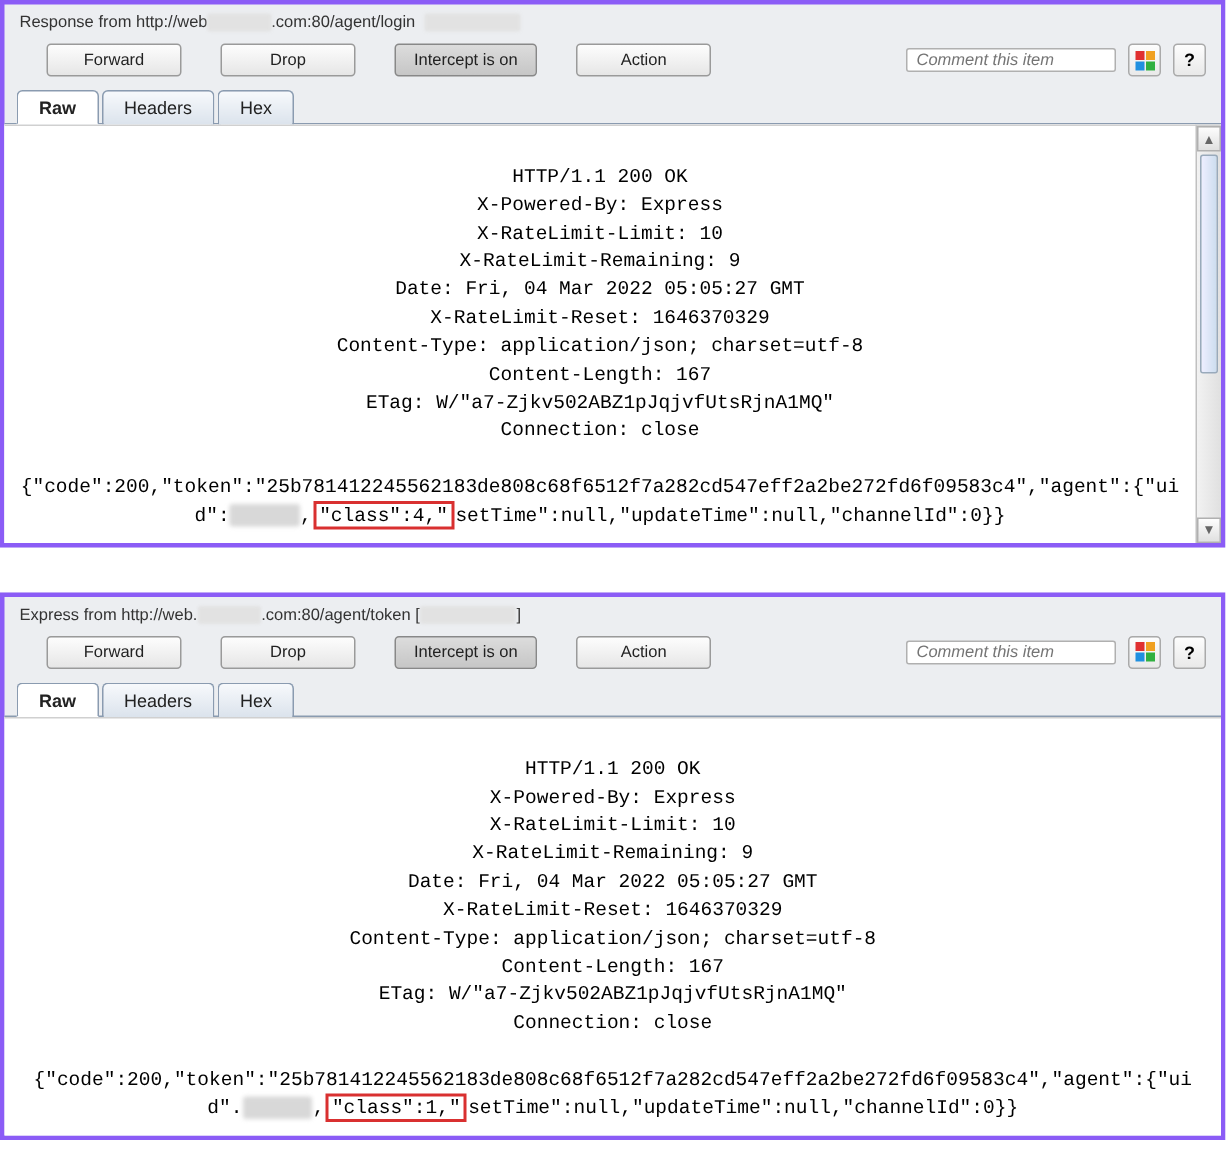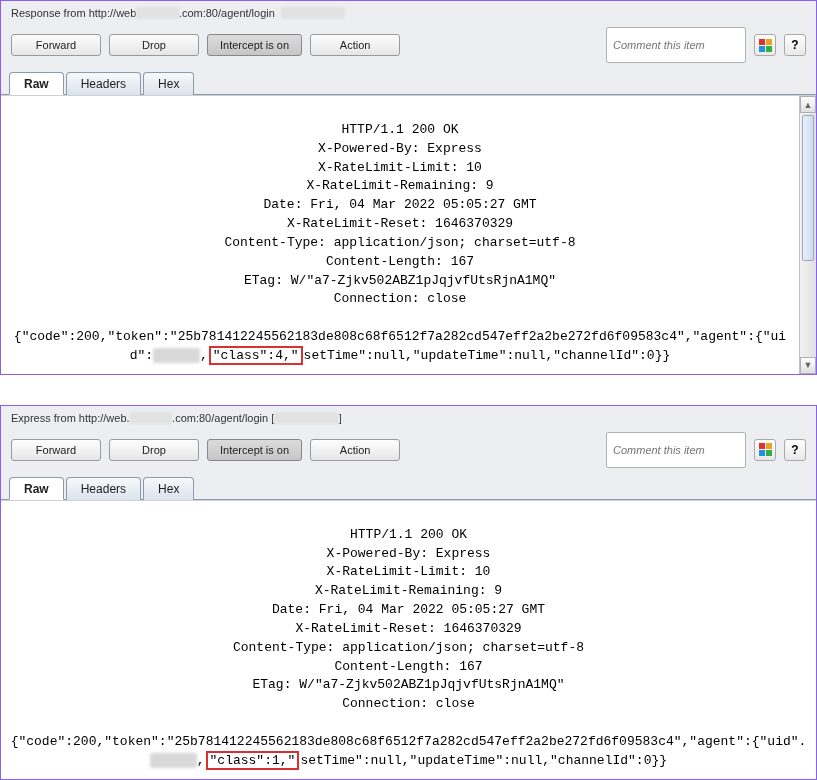--- a/index.html
+++ b/index.html
@@ -7,21 +7,21 @@
     margin: 0;
     padding: 0;
     font-family: Tahoma, Arial, sans-serif;
     font-size: 11px;
     background: #fff;
     color: #000;
     width: 817px;
   }
   .panel {
     background: #eceef1;
-    border: 1px solid #8b5cf6;
+    border: 3px solid #8b5cf6;
     margin: 0 0 30px 0;
   }
   .title-row {
     padding: 6px 10px 4px 10px;
     font-size: 11px;
     color: #333;
   }
   .title-row .blur {
     display: inline-block;
     background: #e2e2e2;
@@ -39,30 +39,31 @@
   .btn {
     min-width: 90px;
     height: 22px;
     background: linear-gradient(#fdfdfd, #e6e6e6);
     border: 1px solid #9a9a9a;
     border-radius: 3px;
     font-size: 11px;
     color: #222;
     cursor: pointer;
     padding: 0 12px;
+    margin-left: 18px;
   }
   .btn.active {
     background: linear-gradient(#dcdcdc, #c6c6c6);
     border-color: #888;
     text-align: right;
   }
   .spacer { flex: 1; }
   .comment {
     width: 140px;
-    height: 36px;
+    height: 16px;
     border: 1px solid #b0b0b0;
     border-radius: 2px;
     font-size: 11px;
     font-style: italic;
     color: #888;
     padding: 2px 6px;
     background: #fff;
   }
   .icon-btn {
     width: 22px;
@@ -209,21 +210,21 @@
       <div class="sb-track">
           <div class="sb-thumb"></div>
         </div>
       <div class="sb-btn">▼</div>
     </div>
   </div>
 </div>
 
 <div class="panel">
   <div class="title-row">
-    <span>Express from http://web.</span><span class="blur">xxxxxxx</span><span>.com:80/agent/login  [</span><span class="blur">xxxxxxxxxxx</span><span>]</span>
+    <span>Express from http://web.</span><span class="blur">xxxxxxx</span><span>.com:80/agent/token  [</span><span class="blur">xxxxxxxxxxx</span><span>]</span>
   </div>
   <div class="toolbar">
     <button class="btn">Forward</button>
     <button class="btn">Drop</button>
     <button class="btn active">Intercept is on</button>
     <button class="btn">Action</button>
     <div class="spacer"></div>
     <input class="comment" placeholder="Comment this item" style="">
     <div class="icon-btn">
         <div class="icon-grid">

